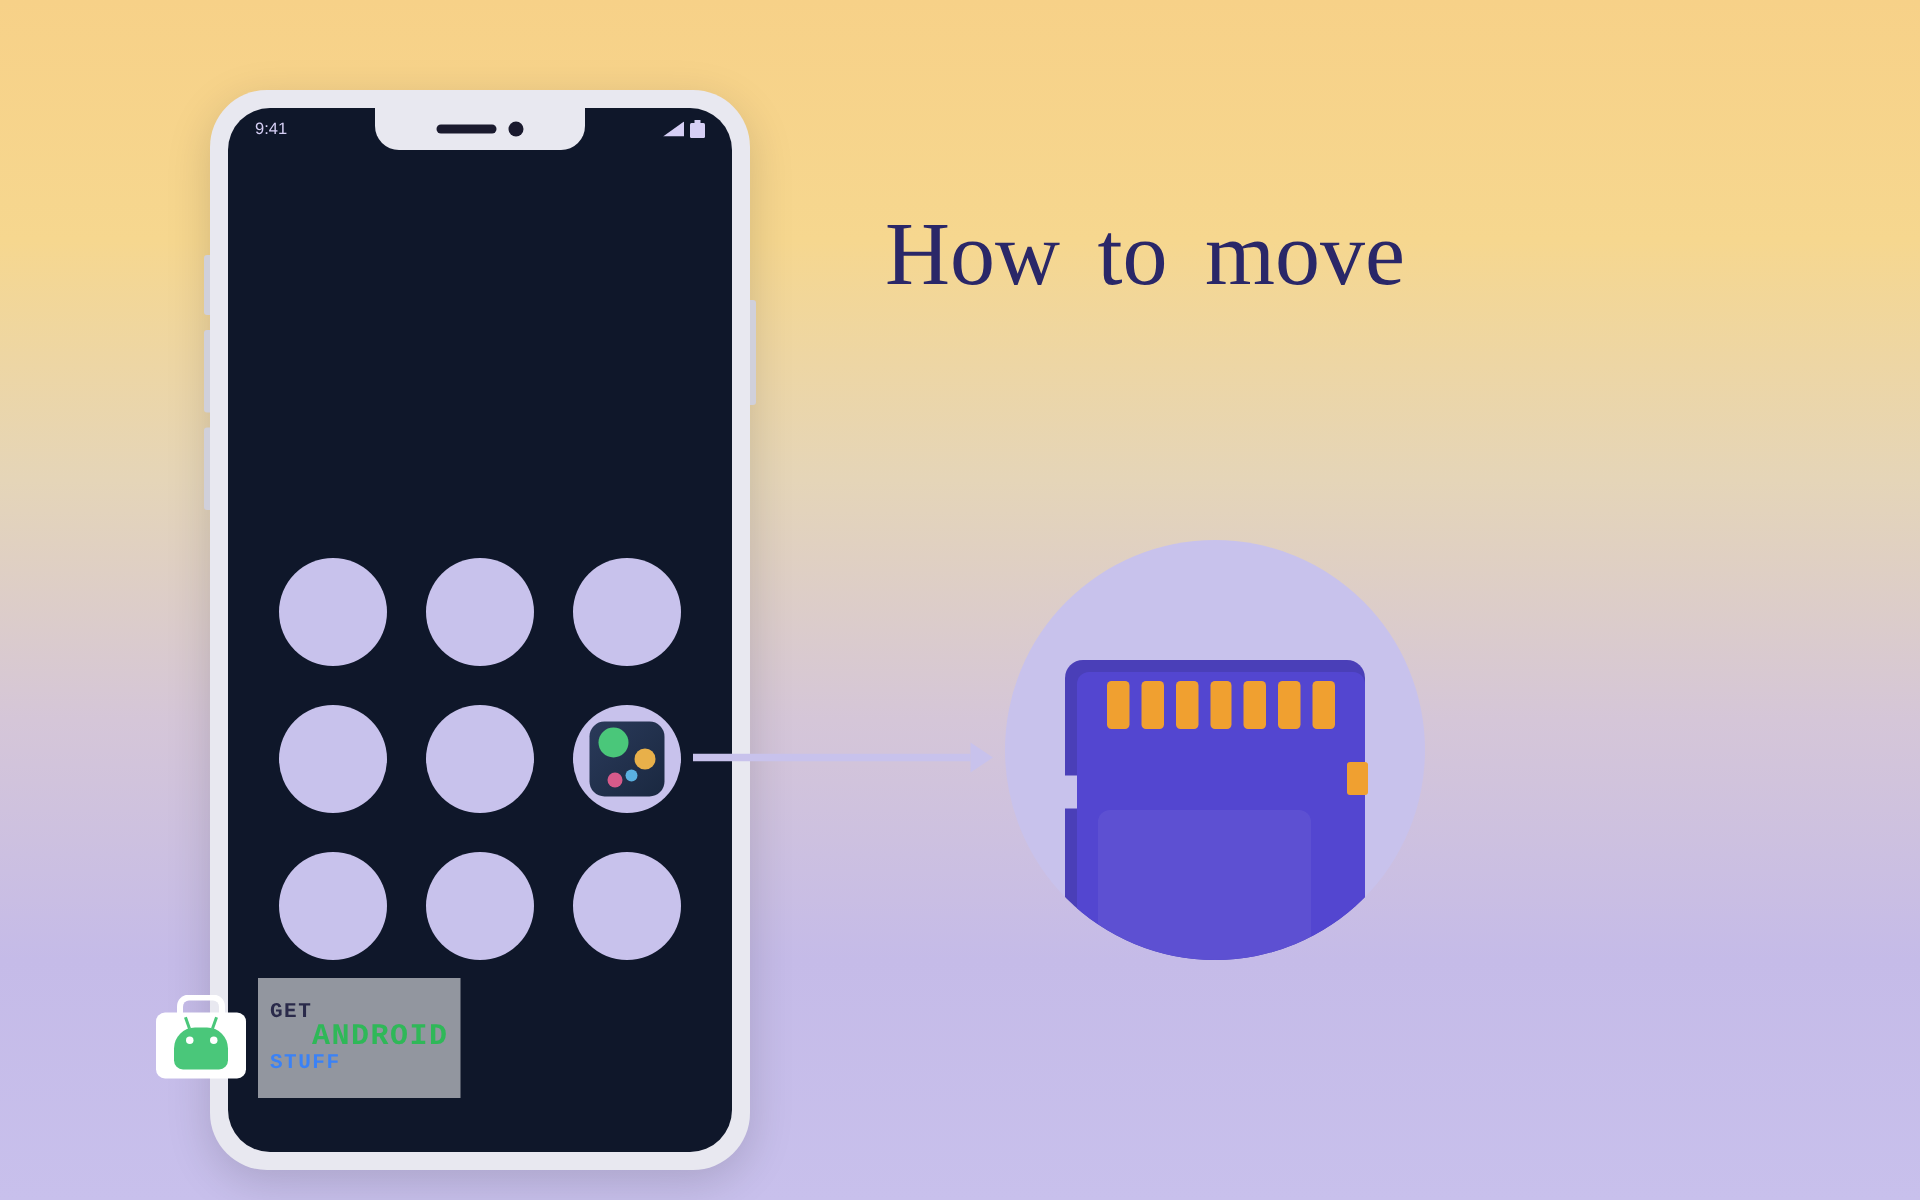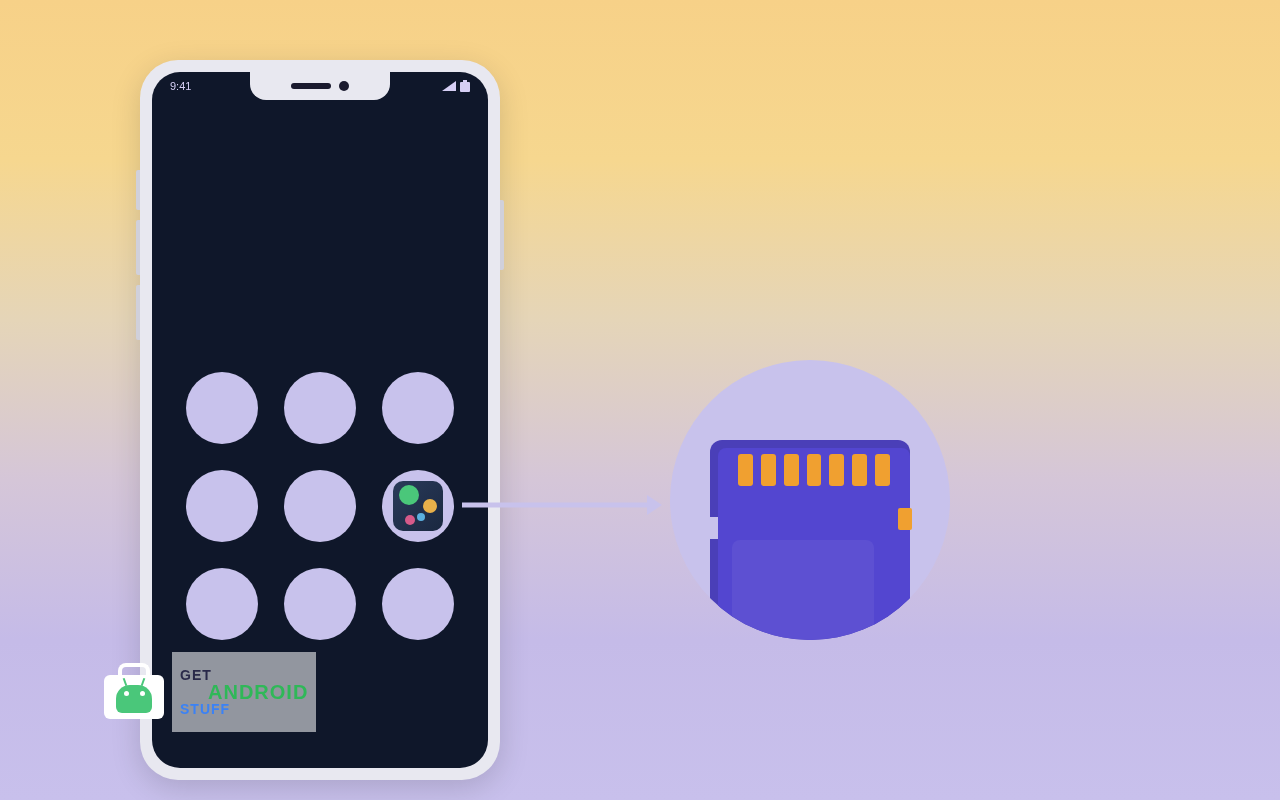--- a/index.html
+++ b/index.html
@@ -263,21 +263,21 @@
   position: absolute;
   width: 5px; height: 5px;
   background: #fff;
   border-radius: 50%;
   top: 26px;
 }
 .wm-text {
   background: rgba(255,255,255,0.55);
   padding: 16px 8px;
   line-height: 1;
-  font-family: Liberation Sans, sans-serif;
+  font-family: Liberation Mono, monospace;
 }
 .wm-line1 { font-size: 14px; font-weight: 700; color: #2a2a4a; letter-spacing: 1px; }
 .wm-line2 { font-size: 20px; font-weight: 900; color: #2fb858; letter-spacing: 1px; margin-left: 28px; }
 .wm-line3 { font-size: 14px; font-weight: 700; color: #3b82f6; letter-spacing: 1px; }
 </style>
 </head>
 <body>
 
 <div class="phone">
   <div class="phone-side-btn-left" style="top:110px;height:40px"></div>
@@ -322,20 +322,21 @@
         </div>
       </div>
       <div class="app-dot"></div>
       <div class="app-dot"></div>
       <div class="app-dot"></div>
     </div>
   </div>
 </div>
 
 <div class="title">
+  <div>How to move</div>
 </div>
 
 <div class="arrow">
   <svg width="200" height="30" viewBox="0 0 200 30">
     <line x1="0" y1="15" x2="185" y2="15" stroke="#c8c2ec" stroke-width="5"></line>
     <path d="M185 5 L200 15 L185 25 Z" fill="#c8c2ec"></path>
   </svg>
 </div>
 
 <div class="sd-bubble">

